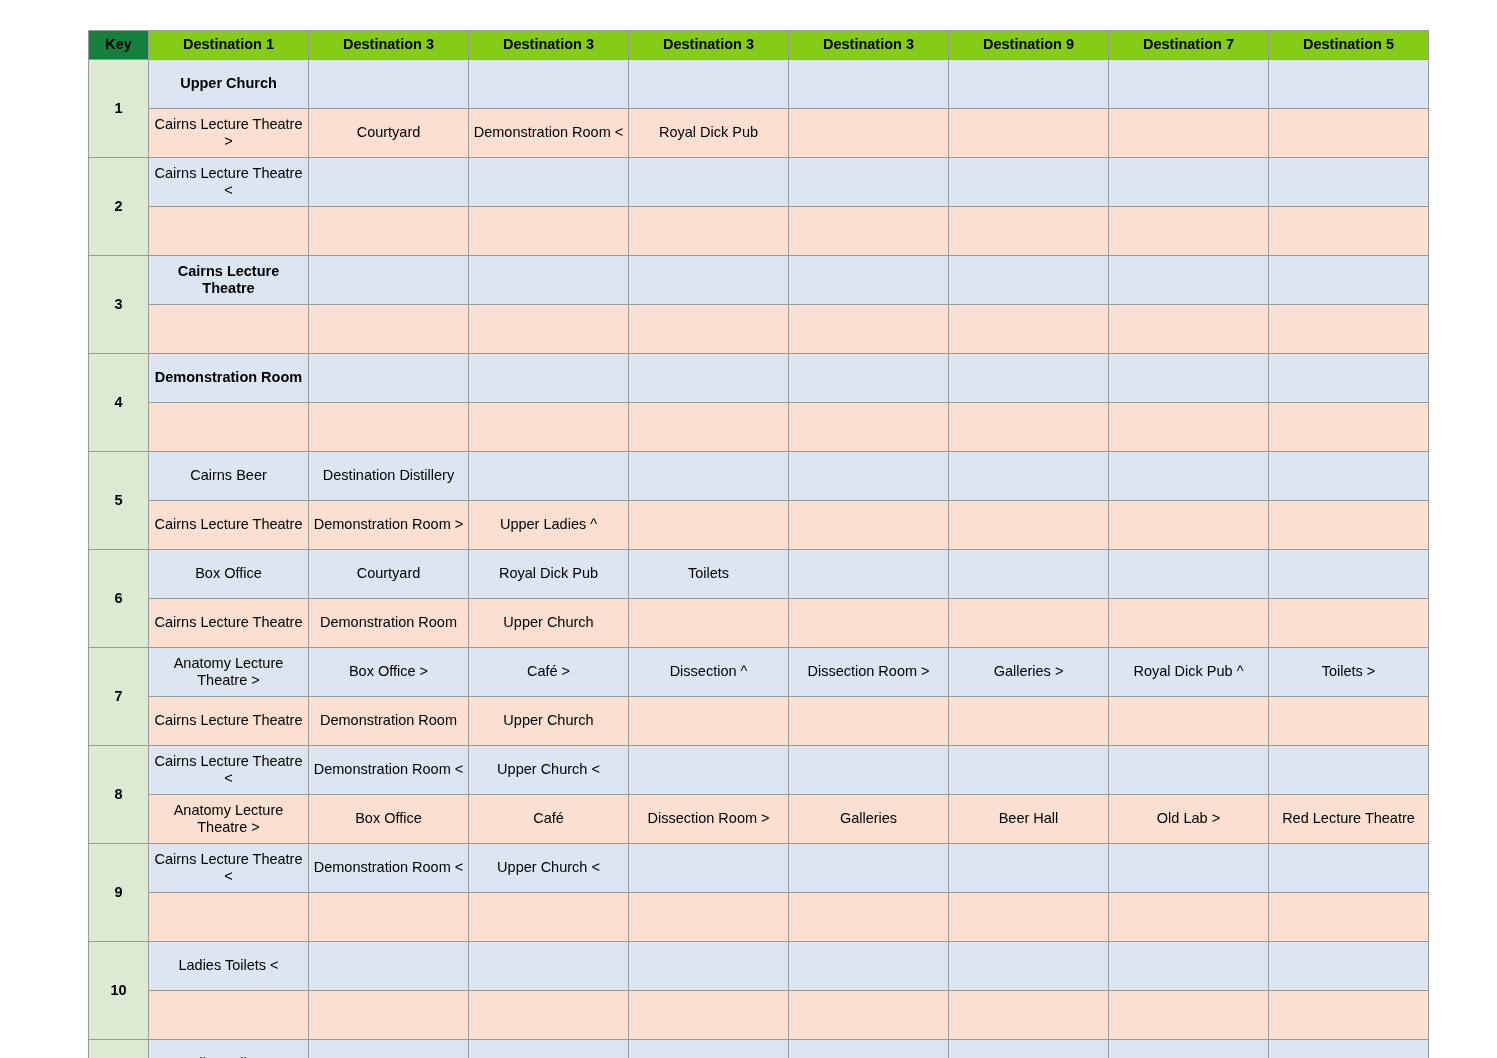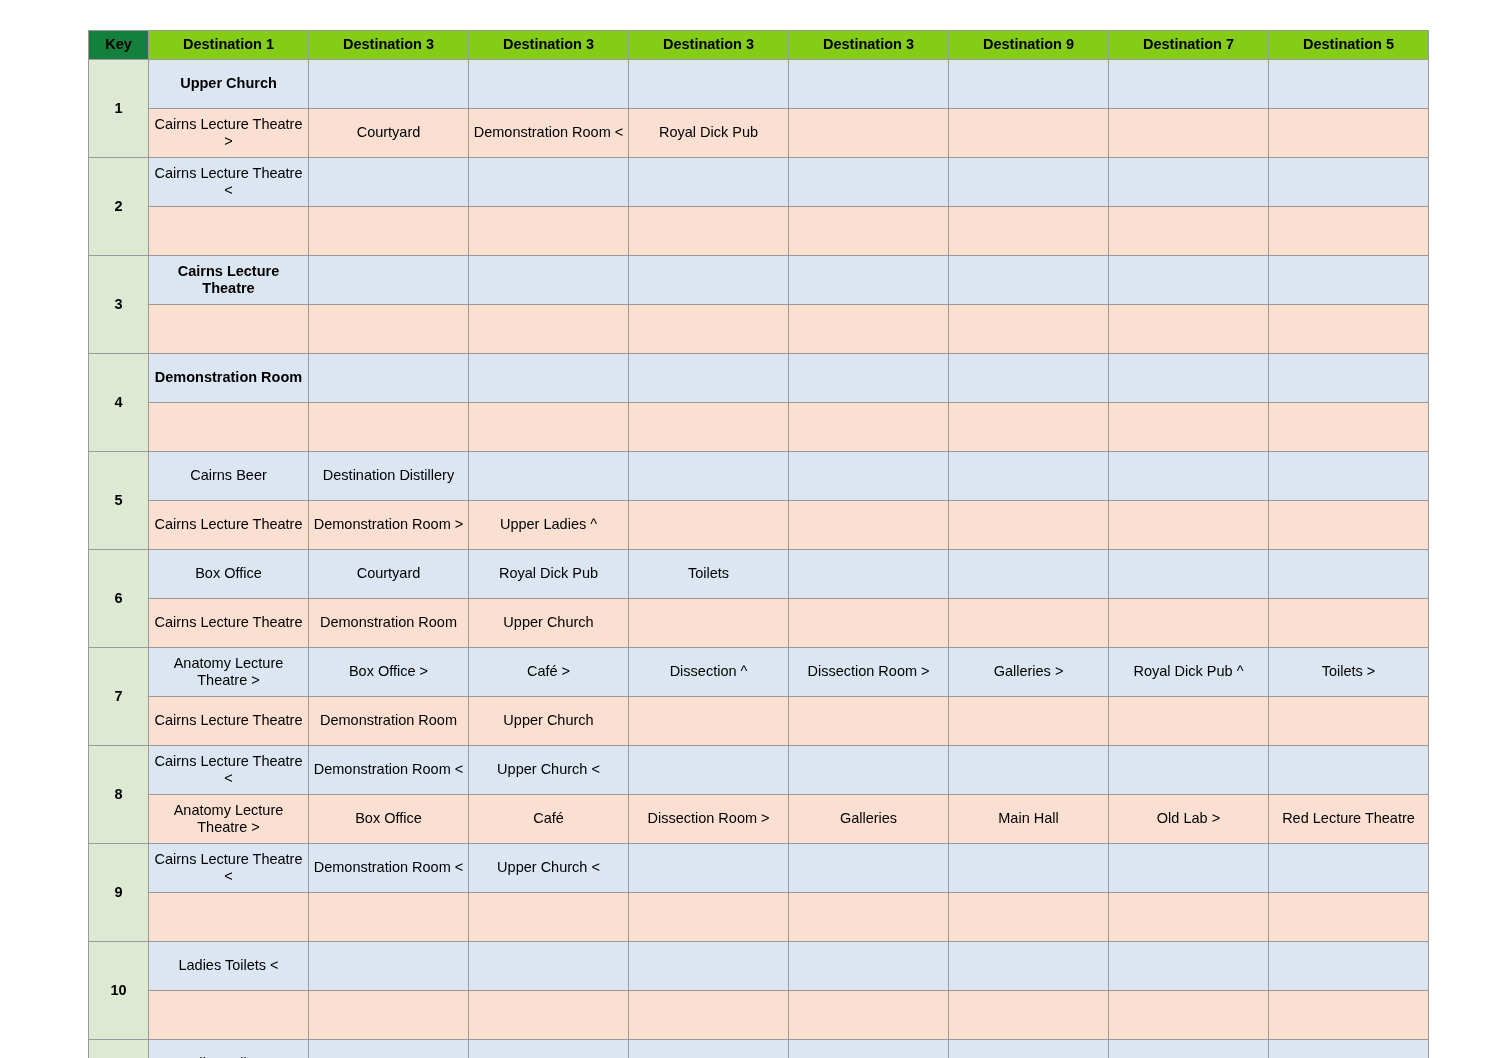--- a/index.html
+++ b/index.html
@@ -507,21 +507,21 @@
           <td class="peach">
             <span class="cell-inner">Café</span>
           </td>
           <td class="peach">
             <span class="cell-inner">Dissection Room &gt;</span>
           </td>
           <td class="peach">
             <span class="cell-inner">Galleries</span>
           </td>
           <td class="peach">
-            <span class="cell-inner">Main Hall</span>
+            <span class="cell-inner">Beer Hall</span>
           </td>
           <td class="peach">
             <span class="cell-inner">Old Lab &gt;</span>
           </td>
           <td class="peach">
             <span class="cell-inner">Red Lecture Theatre</span>
           </td>
         </tr>
         <tr class="r-blue">
           <td class="key-cell" rowspan="2">9</td>

